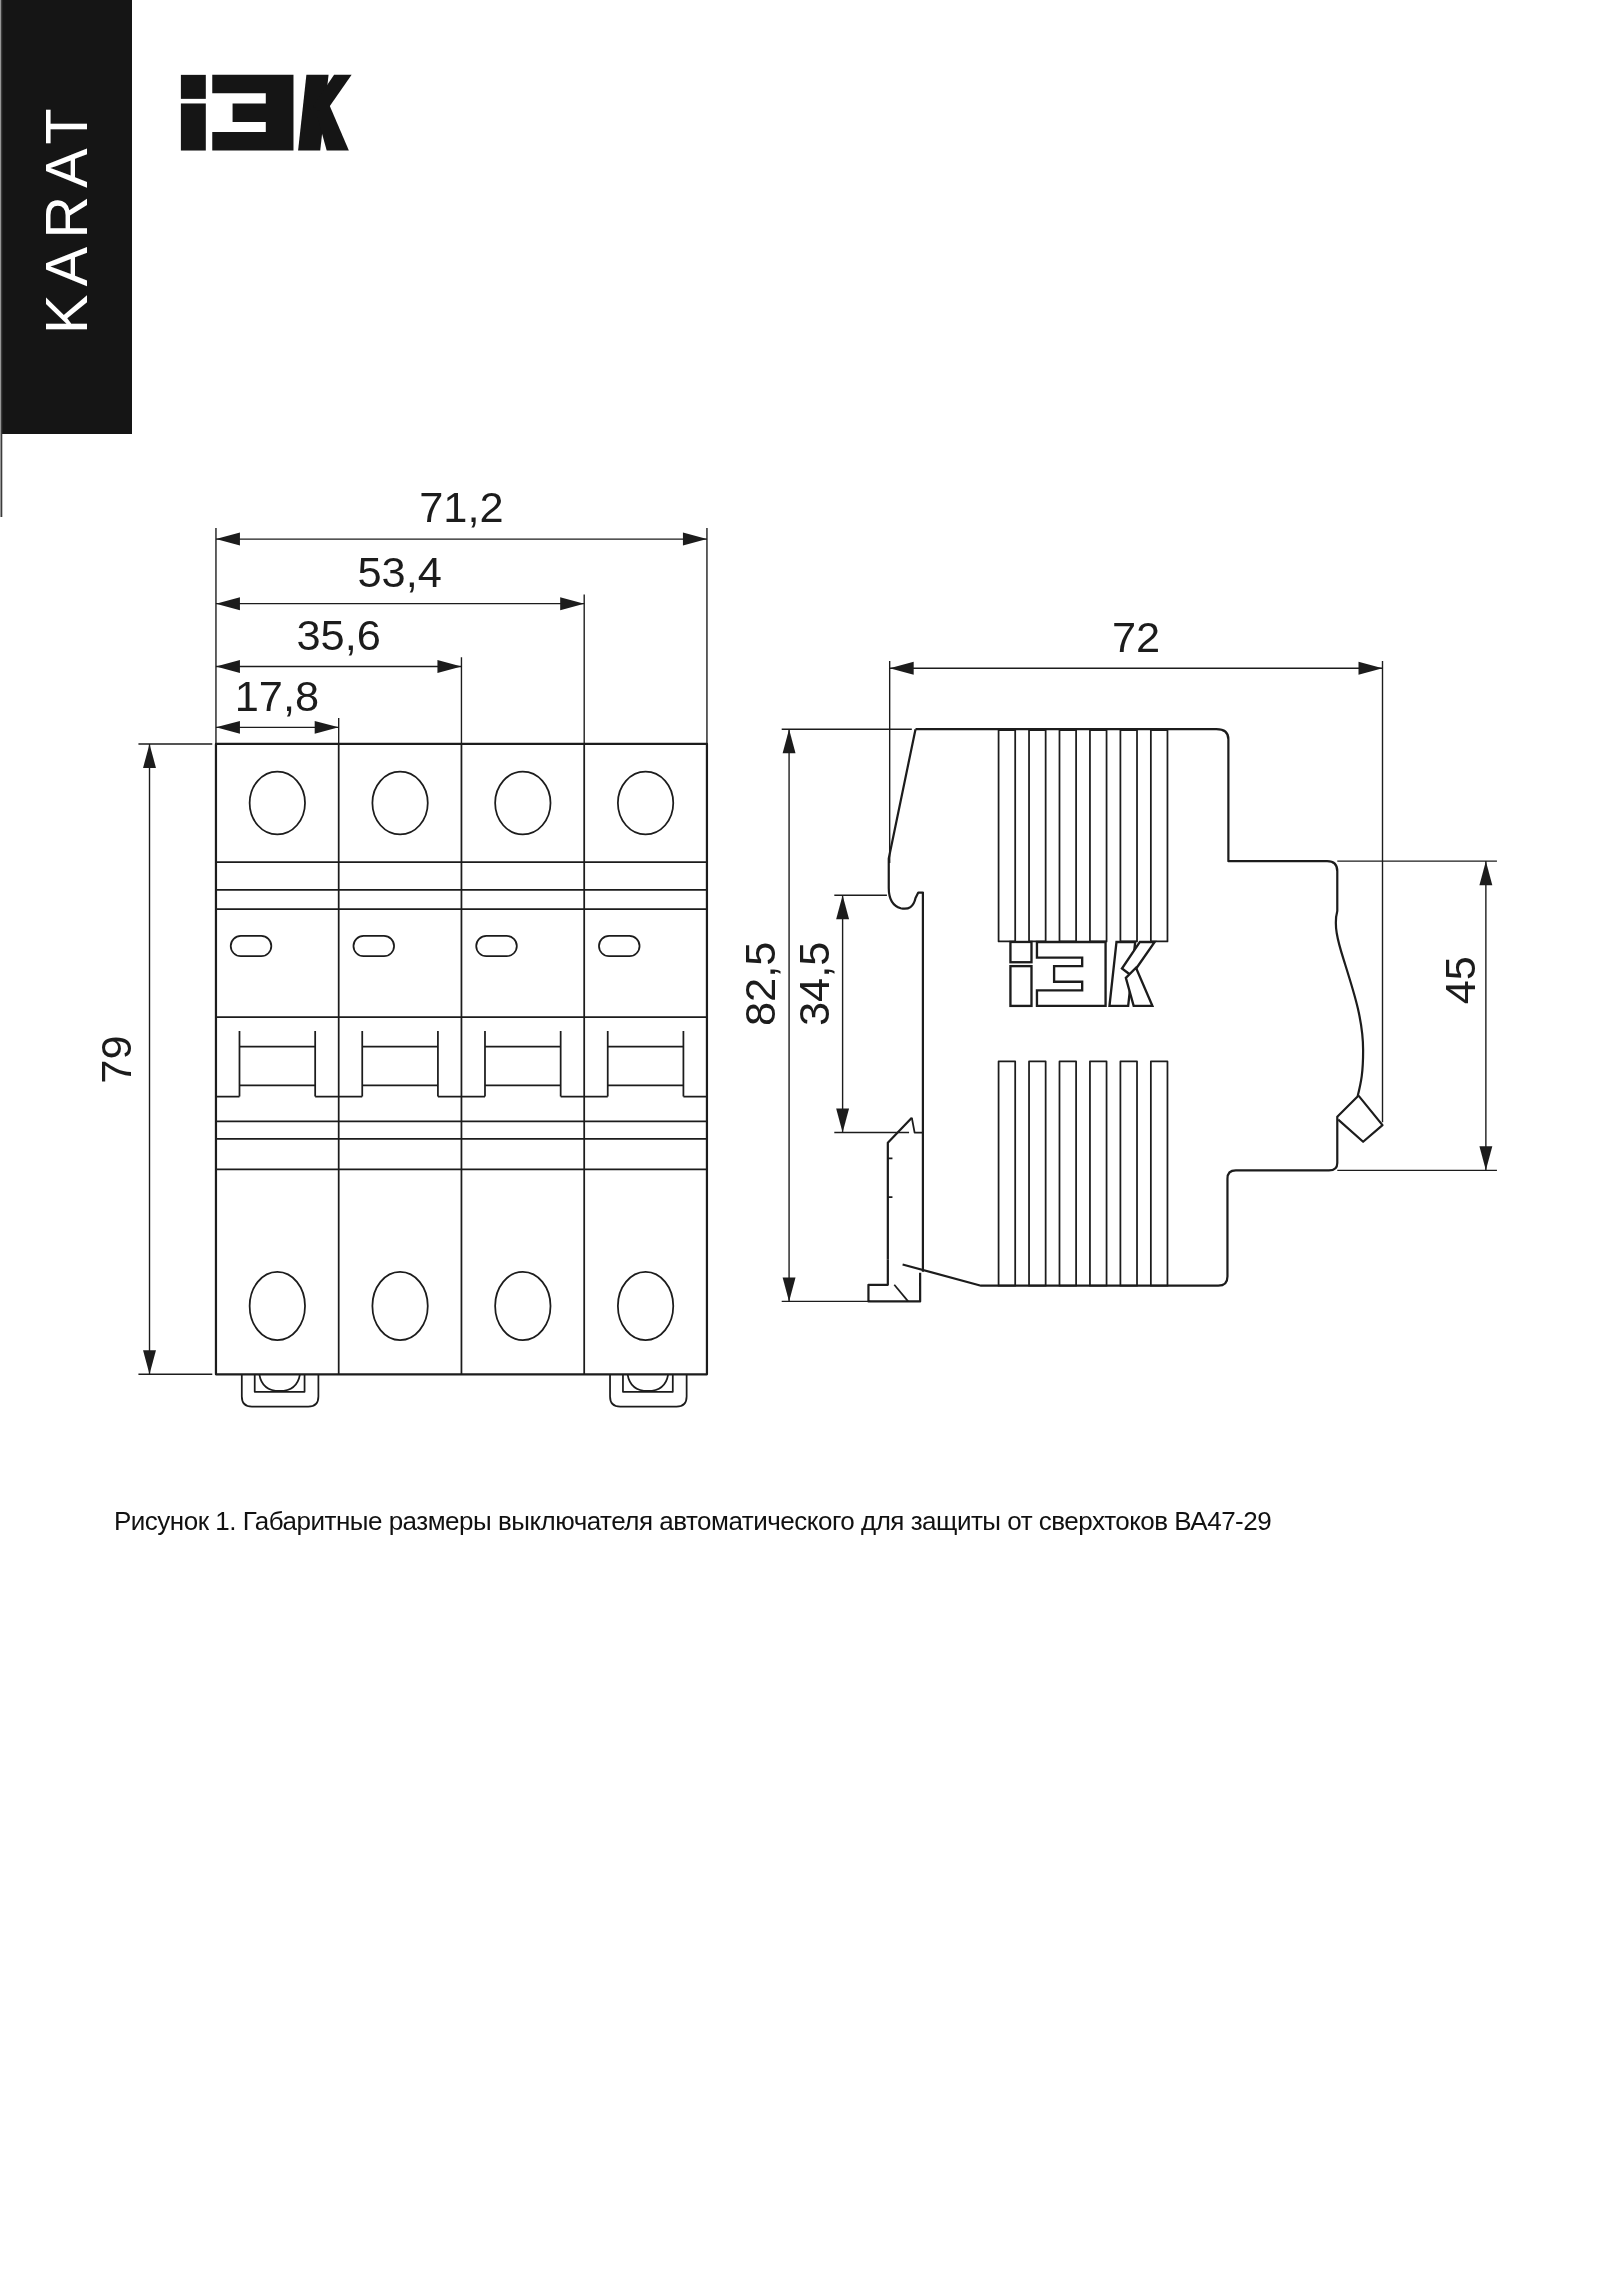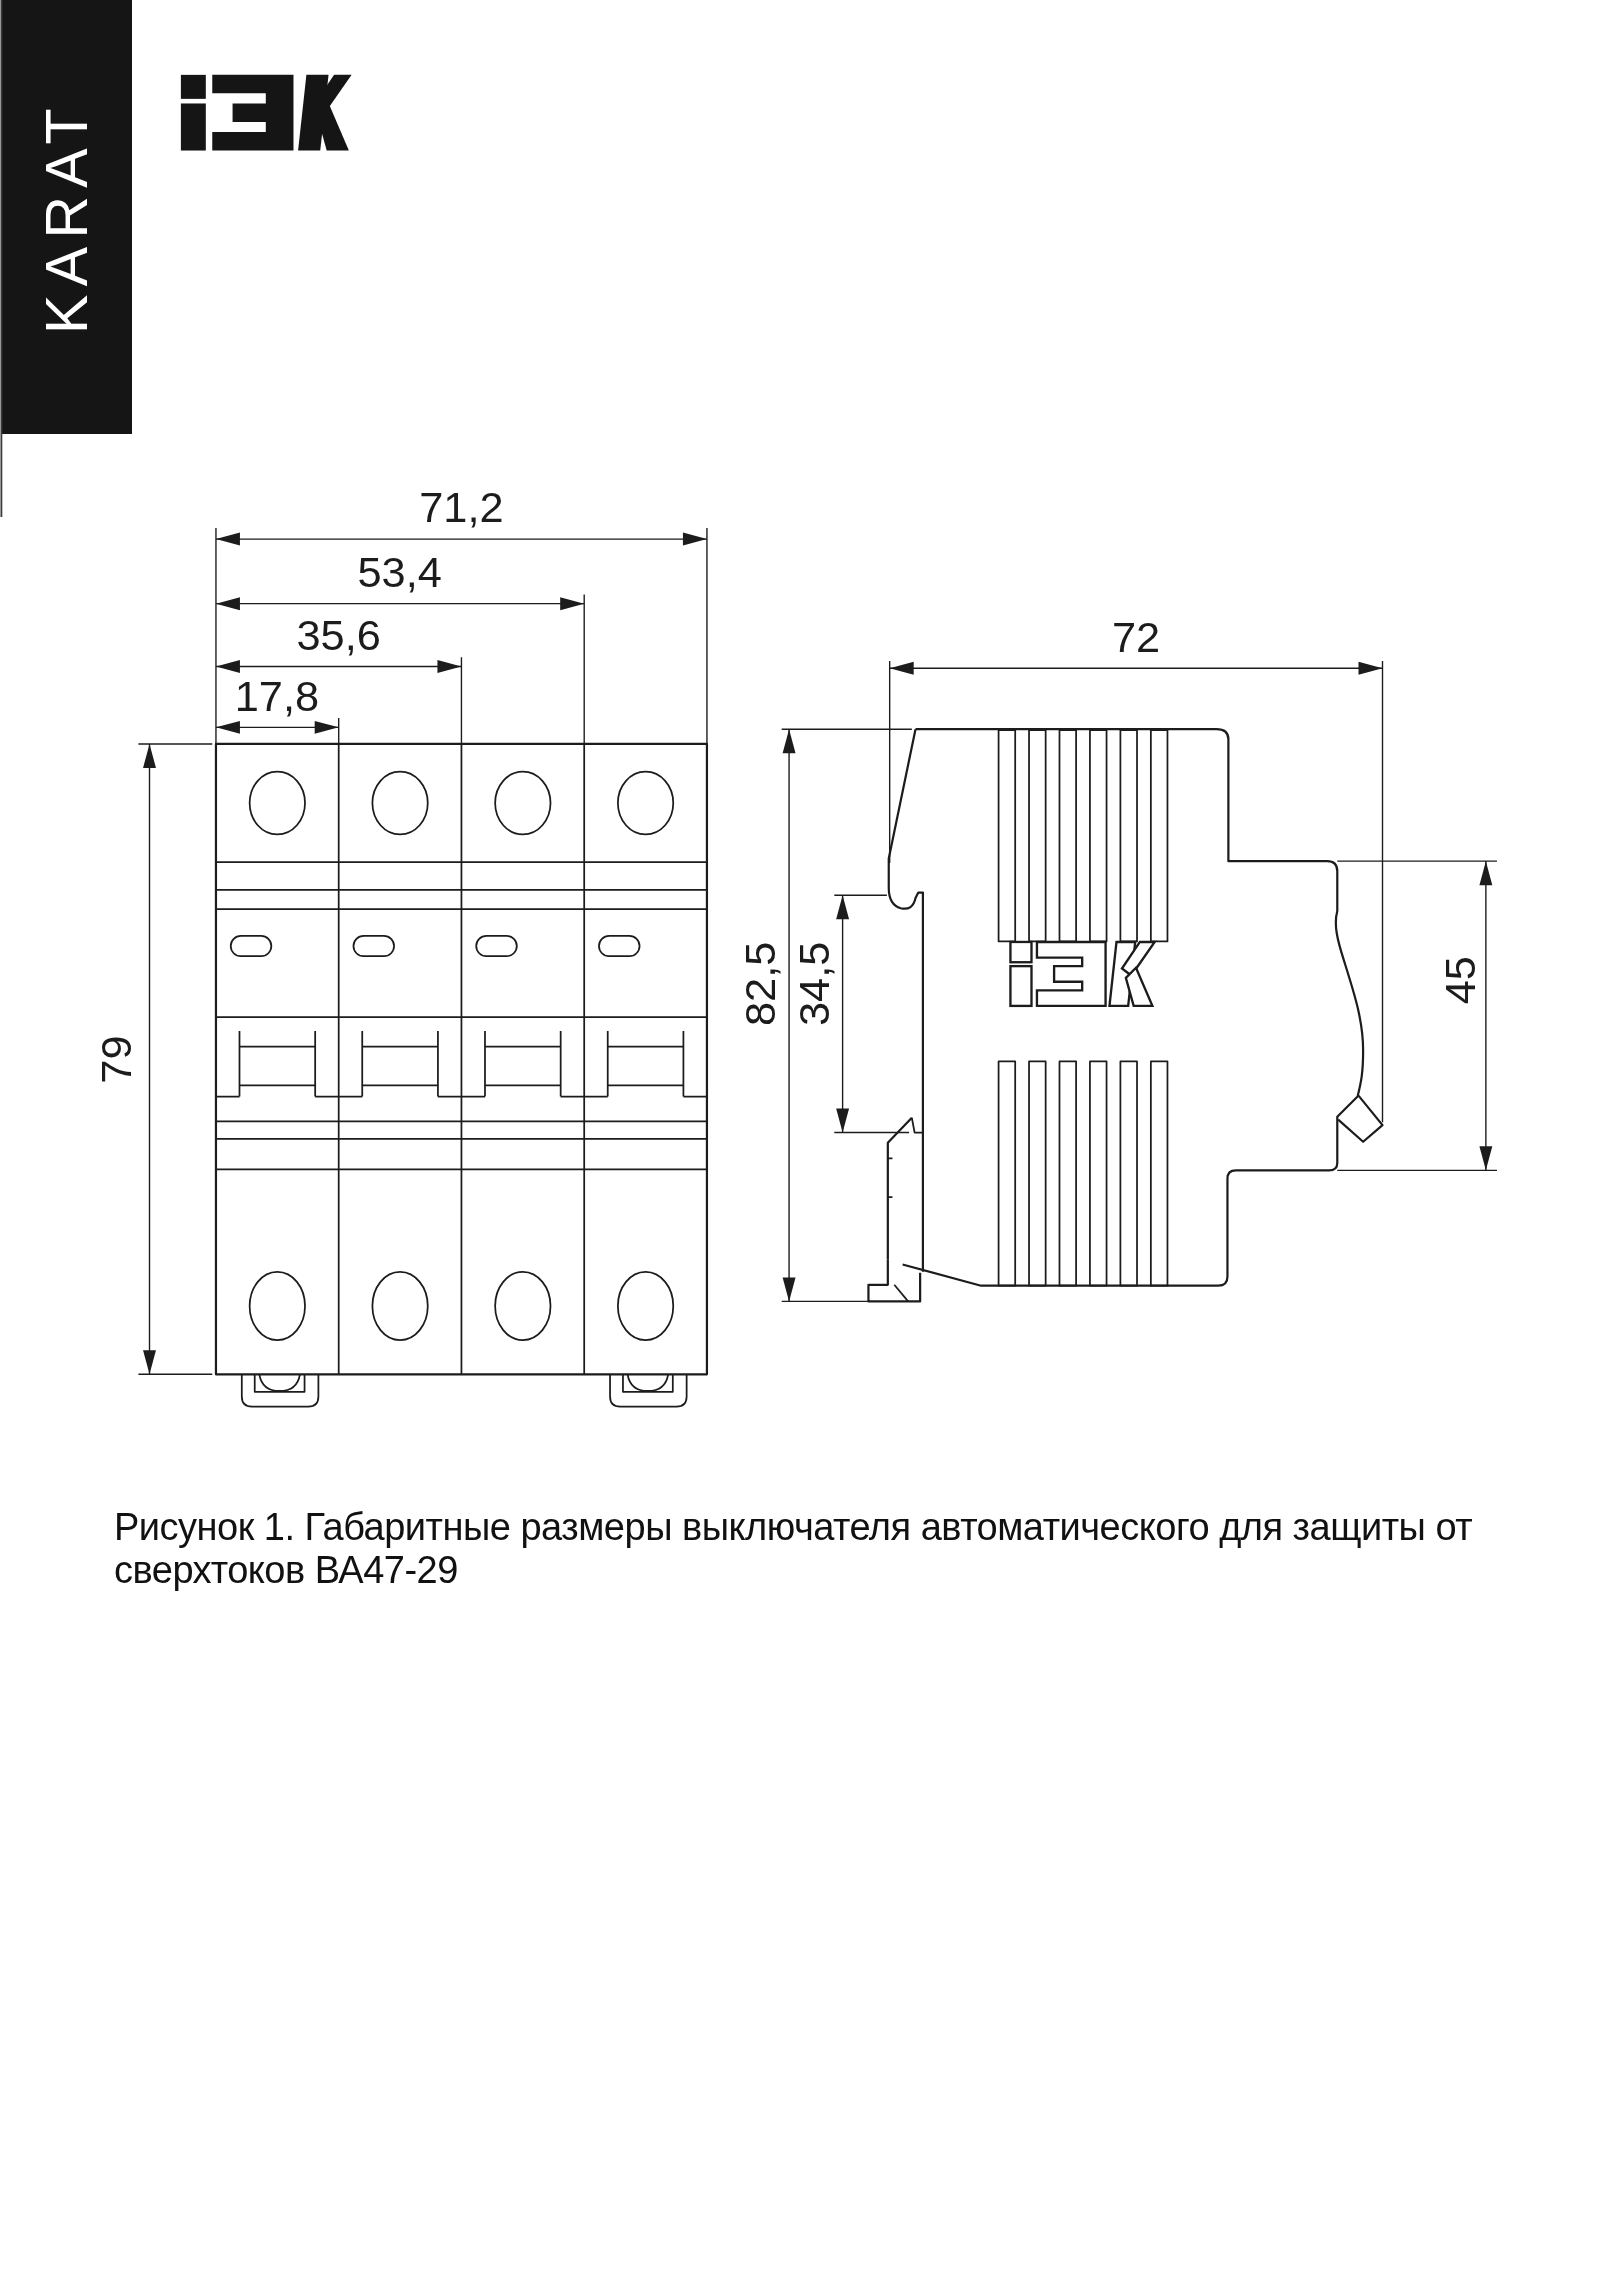--- a/index.html
+++ b/index.html
@@ -12,21 +12,21 @@
   }
   .brand-bar .brand-text{
     position:absolute;left:0;top:0;width:434px;height:130px;
     transform:rotate(-90deg) translateX(-434px);transform-origin:0 0;
     display:flex;align-items:center;justify-content:center;
     color:#ffffff;font-size:59px;letter-spacing:8.3px;font-weight:400;
   }
   .drawing-svg{position:absolute;left:0;top:0;}
   .caption{
     position:absolute;left:114px;top:1506px;width:1384px;
-    font-size:38px;letter-spacing:-0.5px;color:#111;
+    font-size:26px;letter-spacing:-0.5px;color:#111;
   }
   
   .outline{fill:none;stroke:#1c1c1c;stroke-width:2.4px;stroke-linejoin:round;}
   .inner{fill:none;stroke:#1c1c1c;stroke-width:1.9px;stroke-linejoin:round;}
   .dim{fill:none;stroke:#1c1c1c;stroke-width:1.5px;}
   .arrow{fill:#1c1c1c;stroke:none;}
   .dim-text{fill:#1c1c1c;font-family:"Liberation Sans",sans-serif;font-size:47px;}
   .logo-fill{fill:#151515;stroke:none;}
   .logo-outline{fill:#ffffff;stroke:#1c1c1c;stroke-width:3px;stroke-linejoin:miter;}
   .page-edge{stroke:#3c3c3c;stroke-width:2px;}

